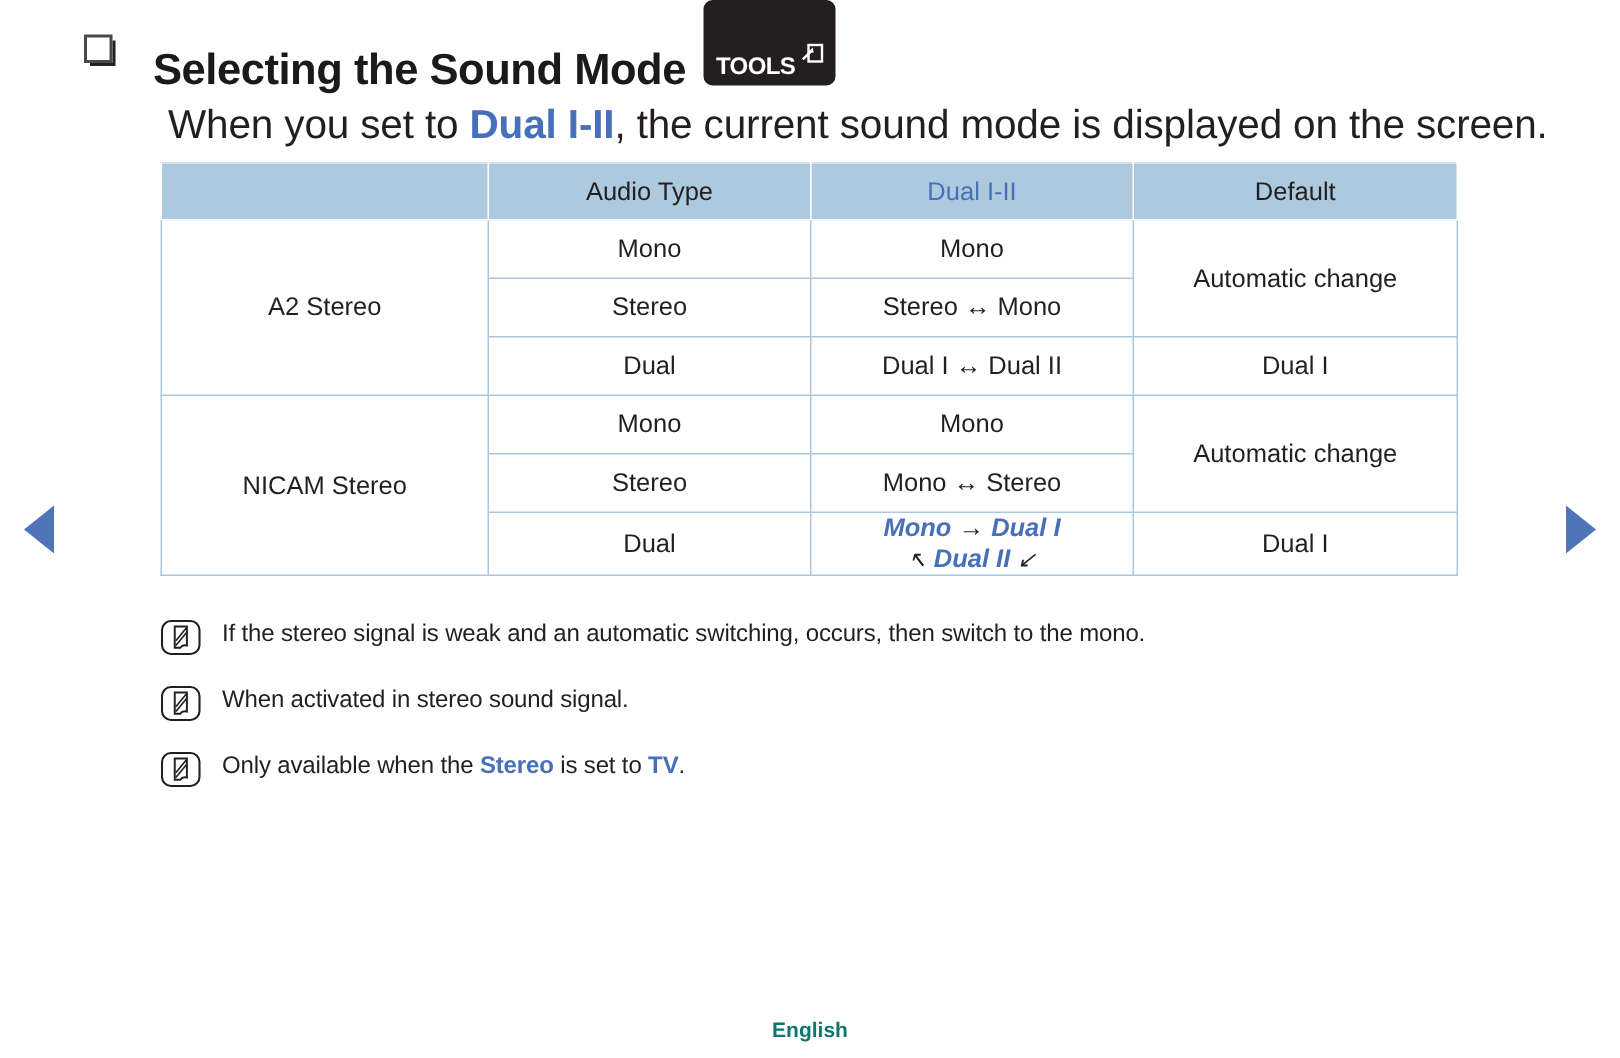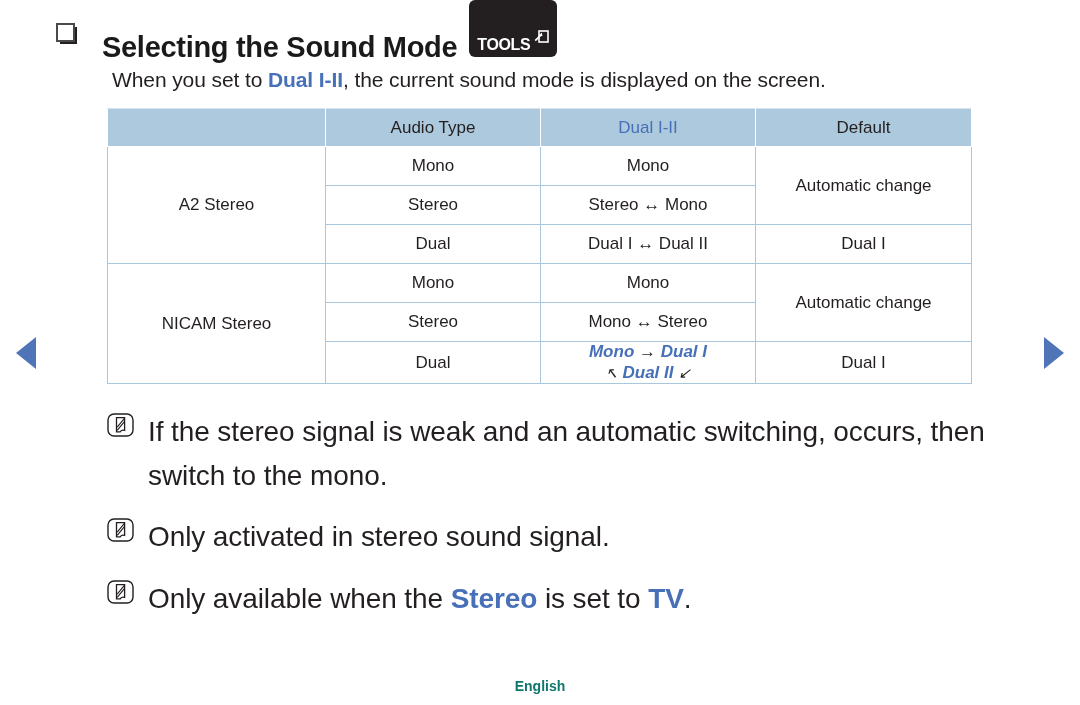--- a/index.html
+++ b/index.html
@@ -108,21 +108,21 @@
     width: 17px; height: 17px;
     position: relative;
     margin-left: 1px;
   }
 
   
   .intro {
     position: absolute;
     left: 112px;
     top: 68px;
-    font-size: 21px;
+    font-size: 27px;
     color: #231f20;
     white-space: nowrap;
     letter-spacing: -0.1px;
   }
   .blue-b { color: #4770b8; font-weight: bold; }
 
   
   .tbl-wrap {
     position: absolute;
     left: 107px;
@@ -187,21 +187,21 @@
     margin-bottom: 17px;
   }
   .note-icon {
     flex: none;
     width: 27px;
     height: 24px;
     margin-right: 14px;
     margin-top: 3px;
   }
   .note-text {
-    font-size: 28px;
+    font-size: 16px;
     line-height: 1.58;
     color: #231f20;
     letter-spacing: -0.1px;
   }
 
   
   .footer {
     position: absolute;
     left: 0;
     top: 678px;
@@ -313,21 +313,21 @@
       <span class="note-text">If the stereo signal is weak and an automatic switching, occurs, then switch to the mono.</span>
     </div>
 
     <div class="note">
       <span class="note-icon"><svg width="27" height="24" viewBox="0 0 27 24">
         <rect x="1" y="1" width="25" height="22" rx="6" ry="6" fill="none" stroke="#231f20" stroke-width="1.4"></rect>
         <path d="M9.5 4.6 L17.6 4.6 L17.6 17.4 C17.6 17.4 14.6 16.6 13.2 18.8 L9.5 18.8 Z" fill="none" stroke="#231f20" stroke-width="1.3"></path>
         <path d="M10.2 14.2 L17.2 5.6" stroke="#231f20" stroke-width="1.1"></path>
         <path d="M10.2 17.4 L17.4 8.6" stroke="#231f20" stroke-width="1.1"></path>
       </svg></span>
-      <span class="note-text">Only activated in stereo sound signal.</span>
+      <span class="note-text">When activated in stereo sound signal.</span>
     </div>
 
     <div class="note">
       <span class="note-icon"><svg width="27" height="24" viewBox="0 0 27 24">
         <rect x="1" y="1" width="25" height="22" rx="6" ry="6" fill="none" stroke="#231f20" stroke-width="1.4"></rect>
         <path d="M9.5 4.6 L17.6 4.6 L17.6 17.4 C17.6 17.4 14.6 16.6 13.2 18.8 L9.5 18.8 Z" fill="none" stroke="#231f20" stroke-width="1.3"></path>
         <path d="M10.2 14.2 L17.2 5.6" stroke="#231f20" stroke-width="1.1"></path>
         <path d="M10.2 17.4 L17.4 8.6" stroke="#231f20" stroke-width="1.1"></path>
       </svg></span>
       <span class="note-text"><span>Only available when the </span><span class="blue-b">Stereo</span><span> is set to </span><span class="blue-b">TV</span><span>.</span></span>

